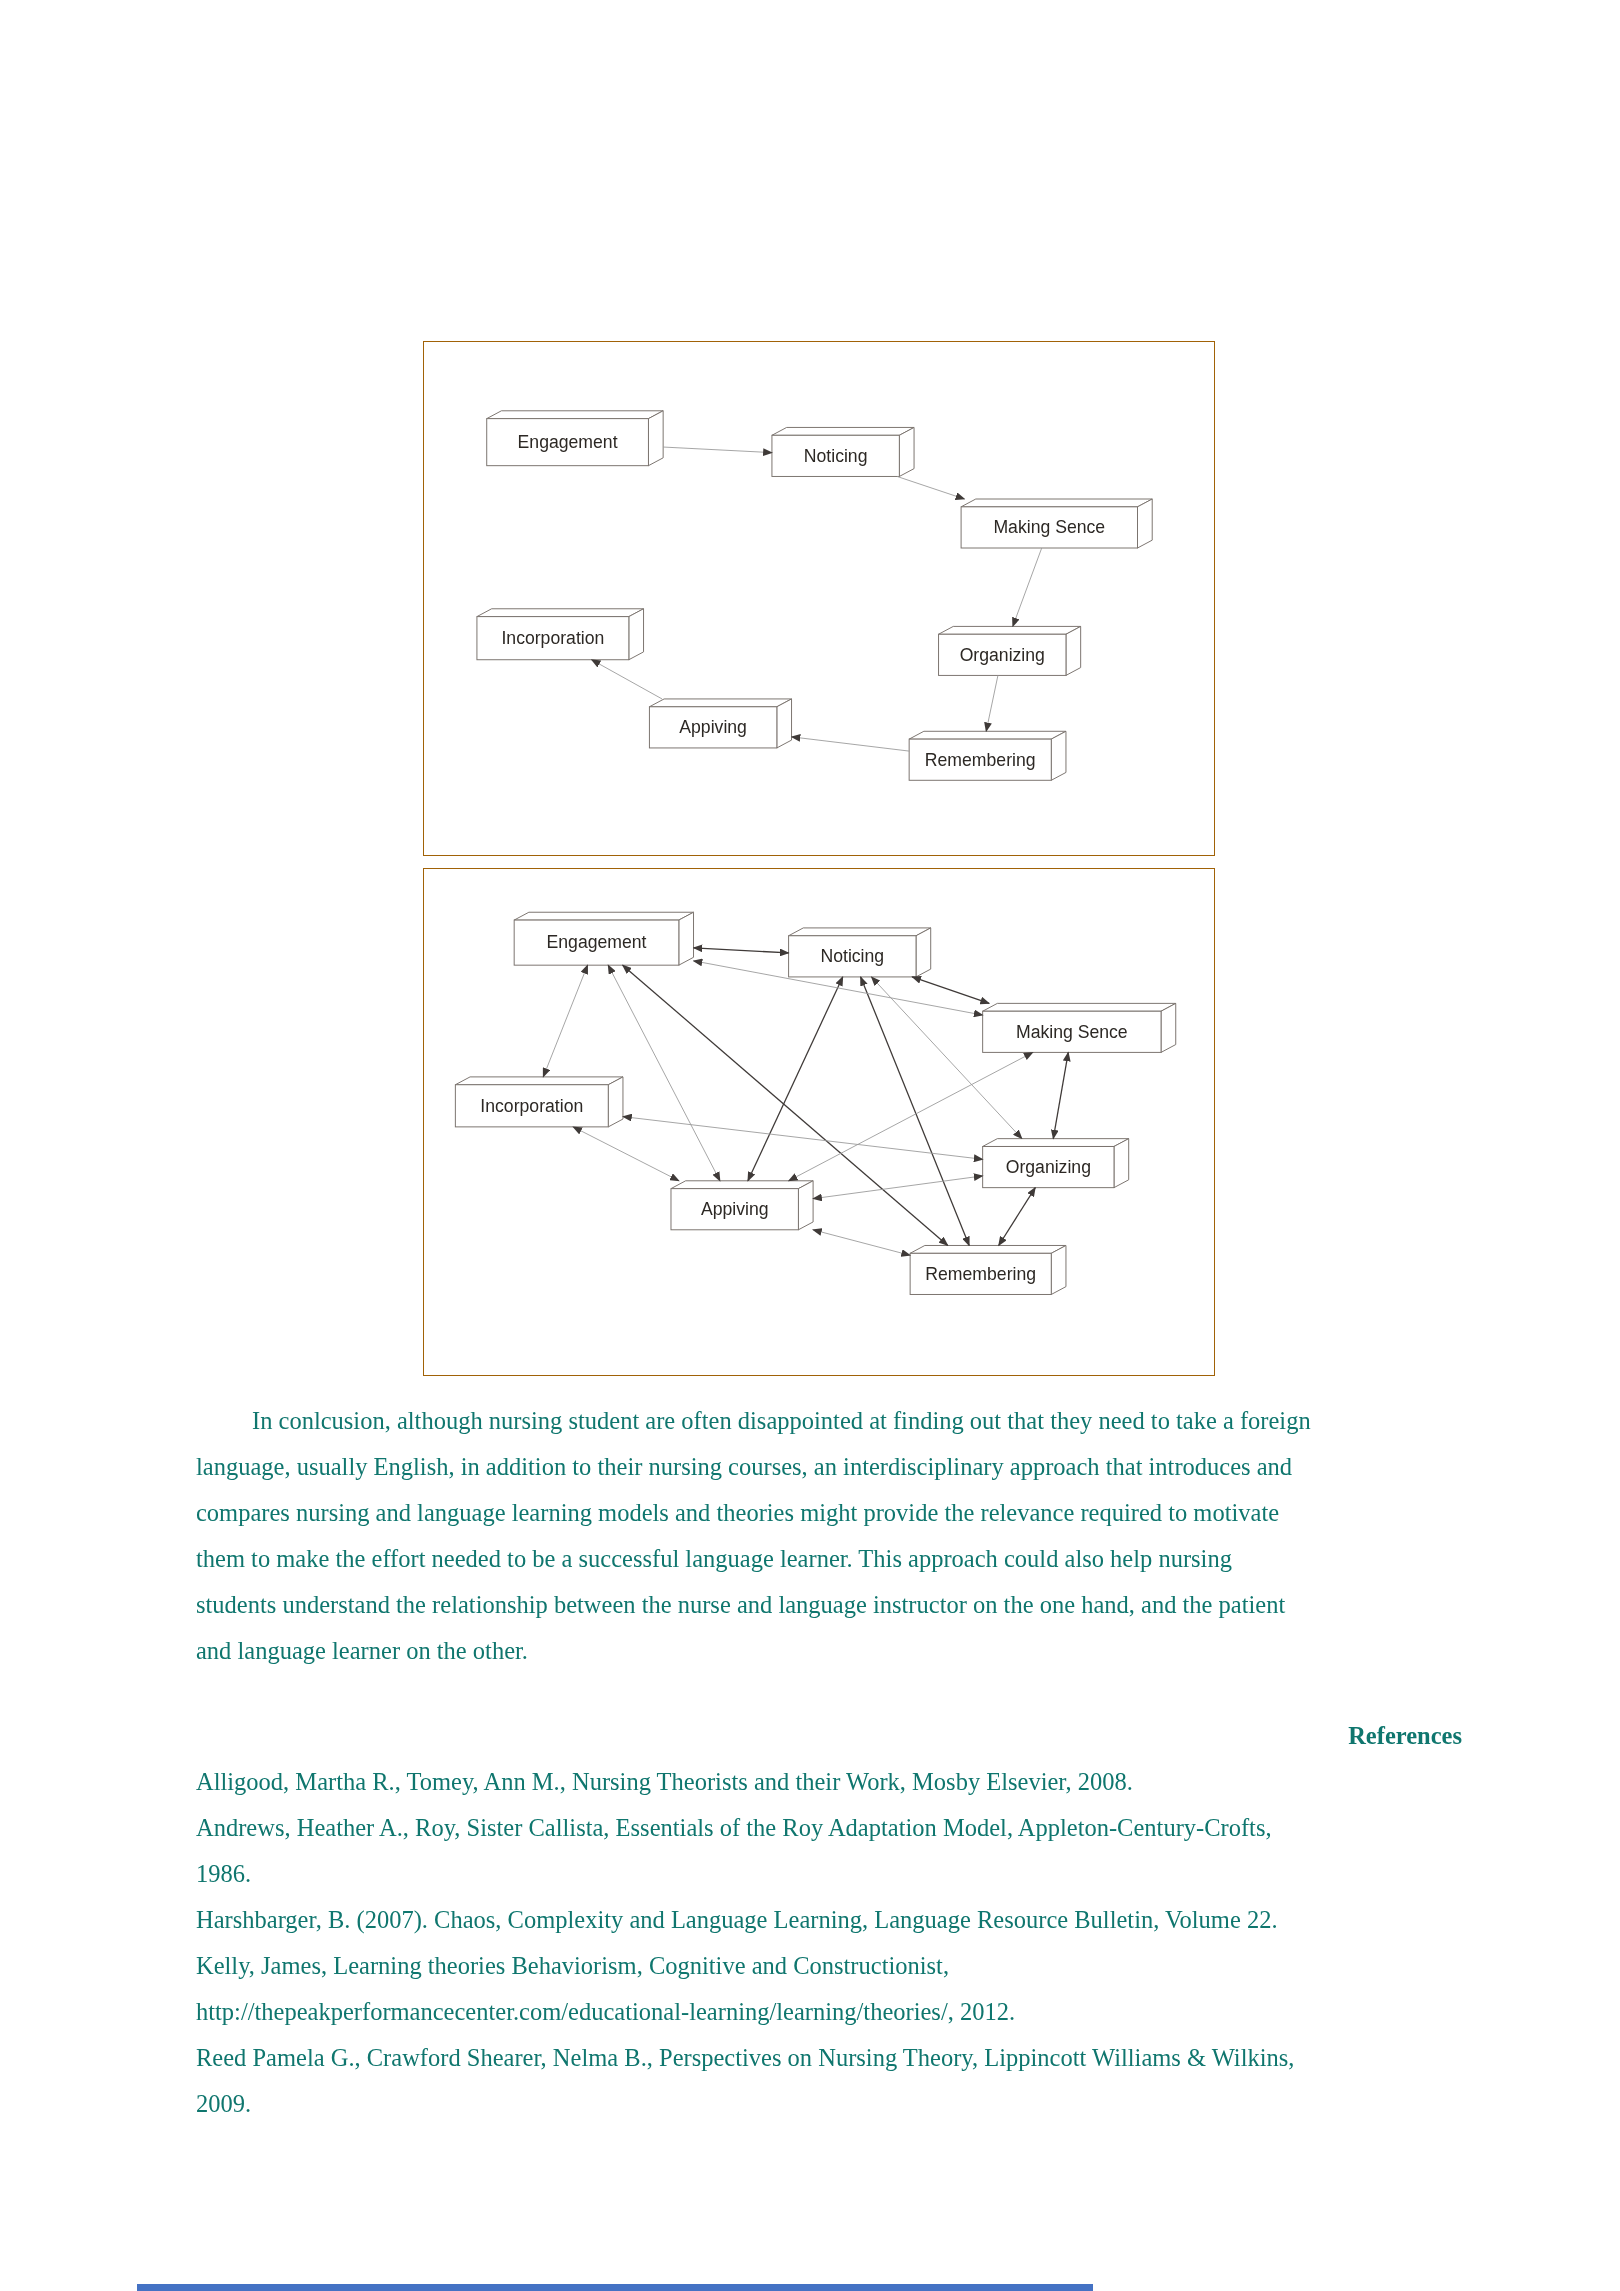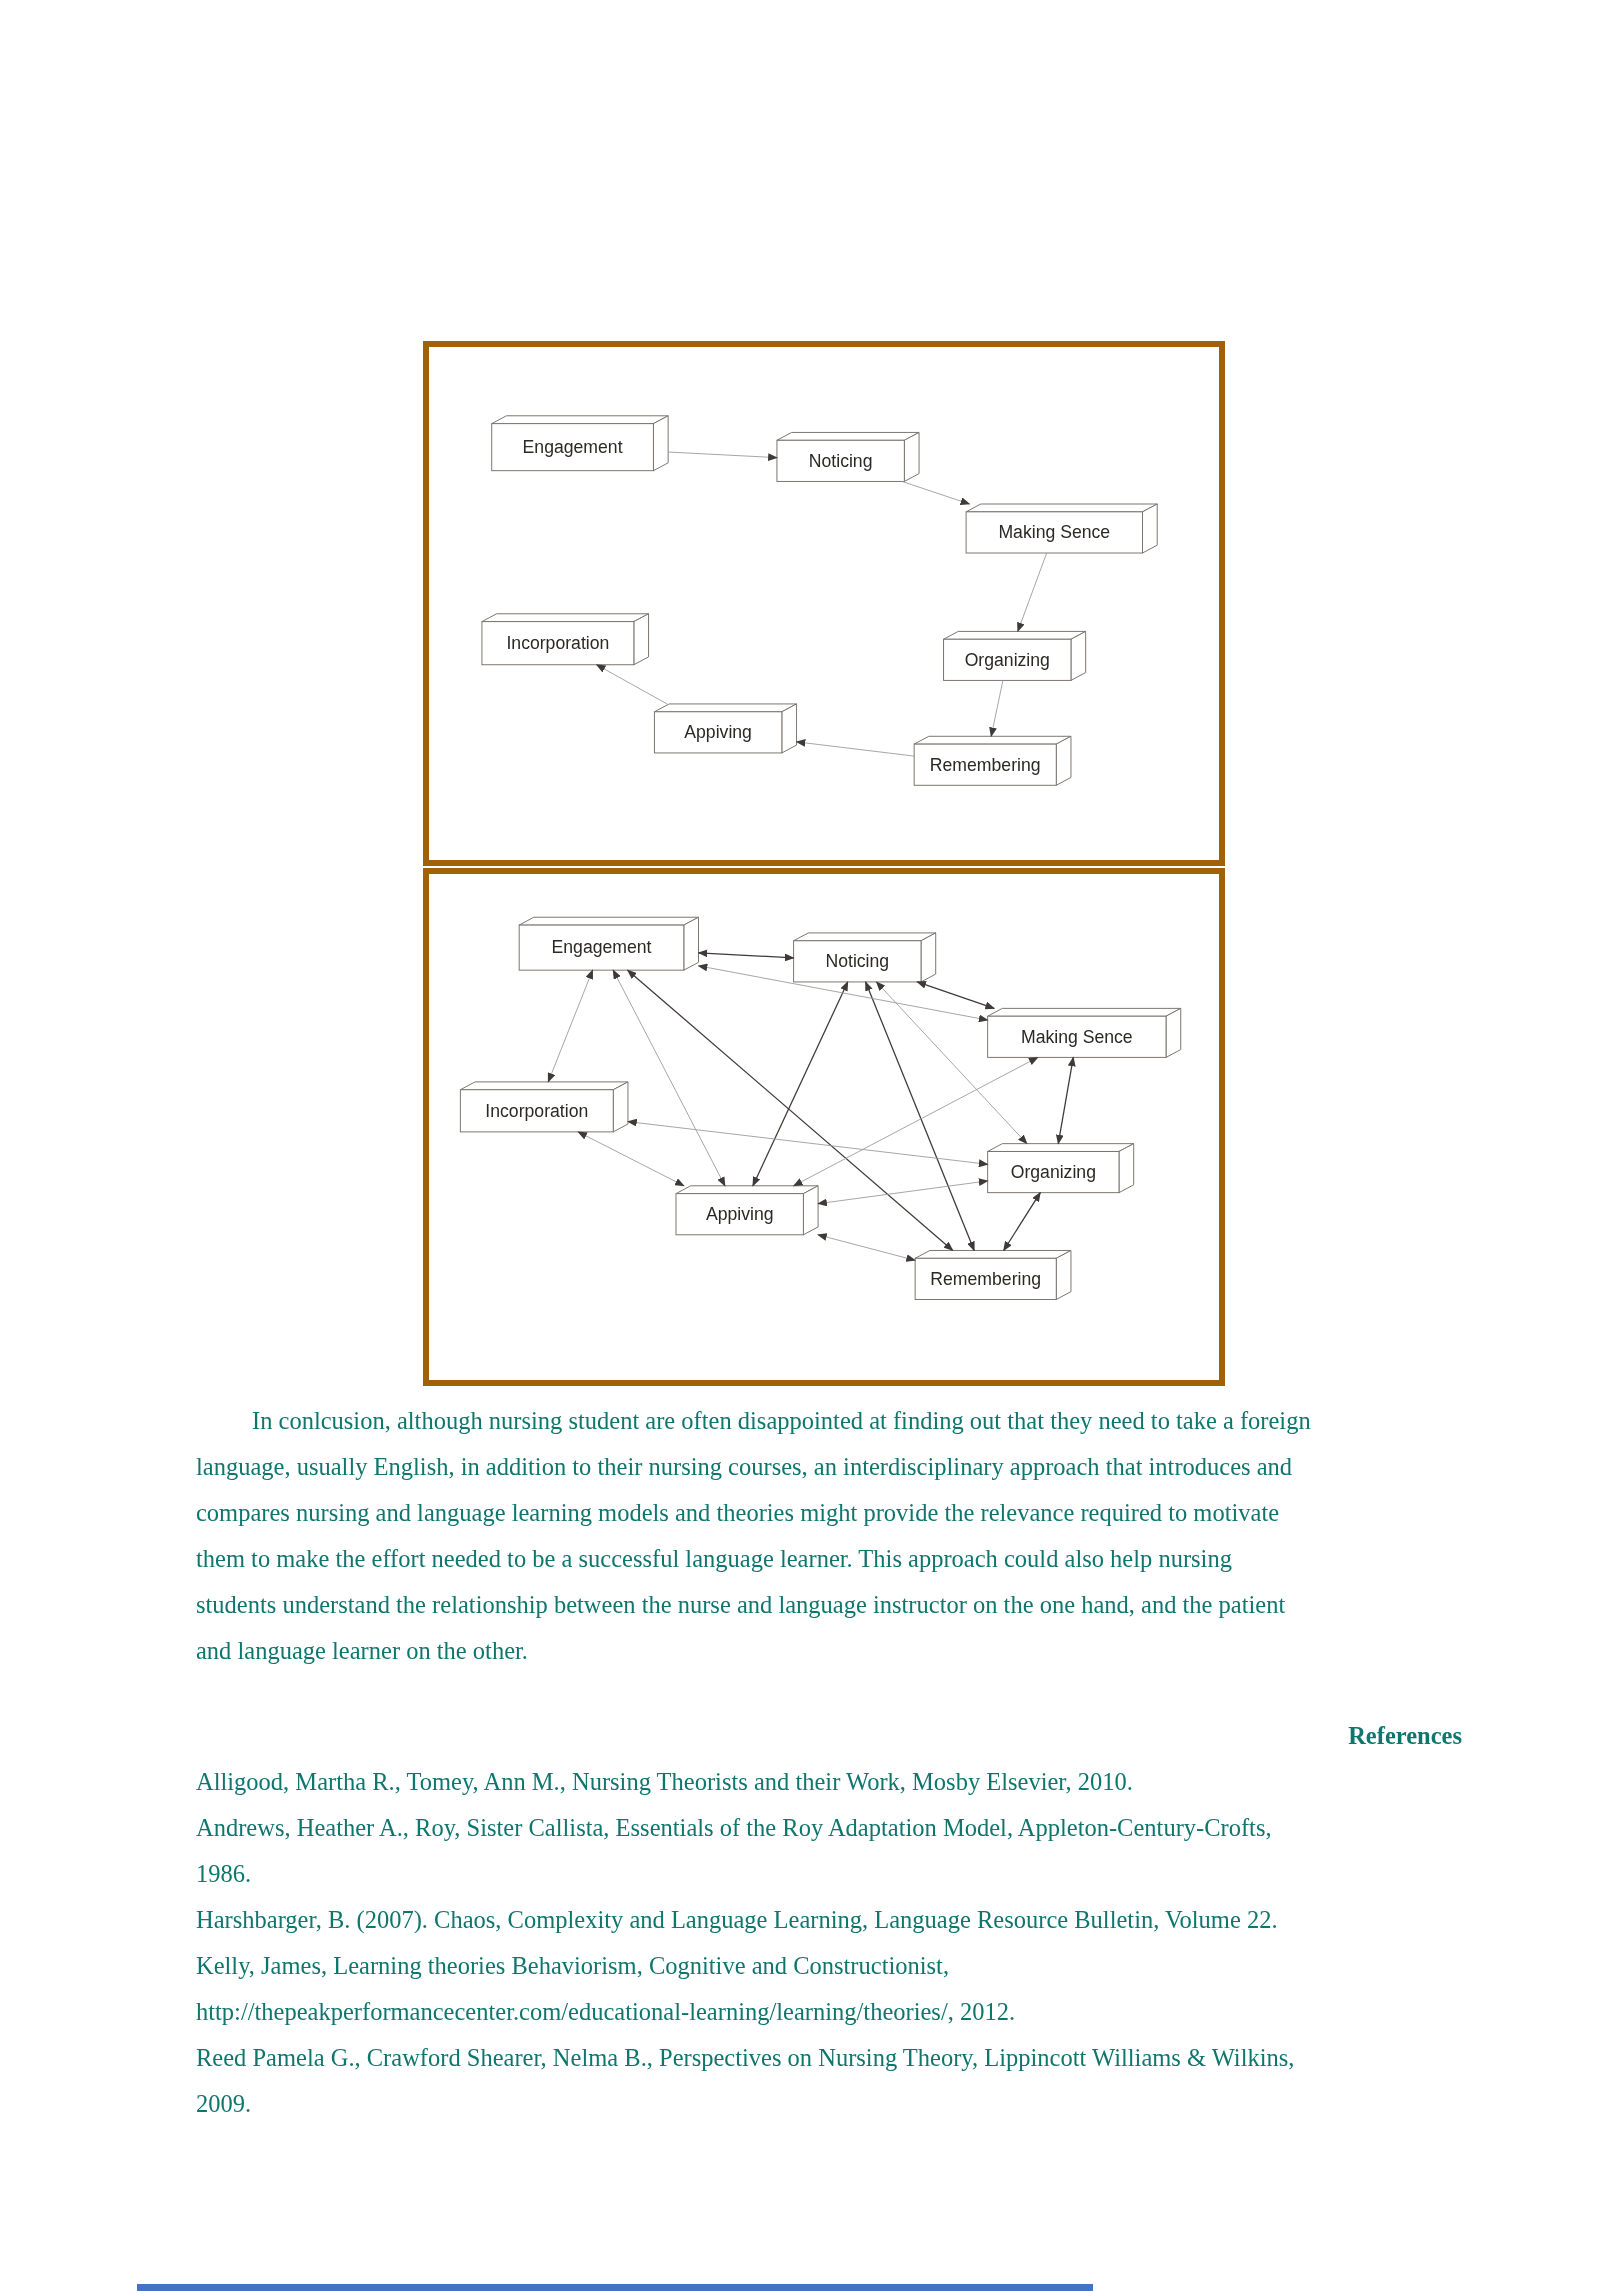--- a/index.html
+++ b/index.html
@@ -1,18 +1,18 @@
 <!DOCTYPE html>
 <html><head>
 <meta charset="utf-8">
 <style>
   html,body{margin:0;padding:0;background:#ffffff;}
   .page{position:relative;width:1620px;height:2292px;background:#ffffff;overflow:hidden;
         font-family:"Liberation Serif", serif;}
-  .figure{position:absolute;border:6px solid #a16207;background:#ffffff;}
+  .figure{position:absolute;border:1px solid #a16207;background:#ffffff;}
   #fig1-frame{left:423px;top:341px;width:790px;height:513px;}
   #fig2-frame{left:423px;top:868px;width:790px;height:506px;}
   .figure svg{display:block;}
   .textcol{position:absolute;left:196px;top:1398px;width:1266px;color:#0f766e;
            font-size:24.5px;line-height:46px;}
   .cline{white-space:nowrap;}
   .cline.indent{text-indent:56px;}
   .refs-title{text-align:right;font-weight:700;margin-top:39px;}
   .ref-line{white-space:nowrap;}
   .bottom-bar{position:absolute;left:137px;bottom:0;width:956px;height:7.8px;background:#4472c4;}
@@ -158,21 +158,21 @@
     <div id="conclusion">
         <div class="cline indent">In conlcusion, although nursing student are often disappointed at finding out that they need to take a foreign</div>
         <div class="cline">language, usually English, in addition to their nursing courses, an interdisciplinary approach that introduces and</div>
         <div class="cline">compares nursing and language learning models and theories might provide the relevance required to motivate</div>
         <div class="cline">them to make the effort needed to be a successful language learner. This approach could also help nursing</div>
         <div class="cline">students understand the relationship between the nurse and language instructor on the one hand, and the patient</div>
         <div class="cline">and language learner on the other.</div>
       </div>
     <div class="refs-title">References</div>
     <div id="refs">
-        <div class="ref-line">Alligood, Martha R., Tomey, Ann M., Nursing Theorists and their Work, Mosby Elsevier, 2010.</div>
+        <div class="ref-line">Alligood, Martha R., Tomey, Ann M., Nursing Theorists and their Work, Mosby Elsevier, 2008.</div>
         <div class="ref-line">Andrews, Heather A., Roy, Sister Callista, Essentials of the Roy Adaptation Model, Appleton-Century-Crofts,</div>
         <div class="ref-line">1986.</div>
         <div class="ref-line">Harshbarger, B. (2007). Chaos, Complexity and Language Learning, Language Resource Bulletin, Volume 22.</div>
         <div class="ref-line">Kelly, James, Learning theories Behaviorism, Cognitive and Constructionist,</div>
         <div class="ref-line">http://thepeakperformancecenter.com/educational-learning/learning/theories/, 2012.</div>
         <div class="ref-line">Reed Pamela G., Crawford Shearer, Nelma B., Perspectives on Nursing Theory, Lippincott Williams &amp; Wilkins,</div>
         <div class="ref-line">2009.</div>
       </div>
   </div>
 

